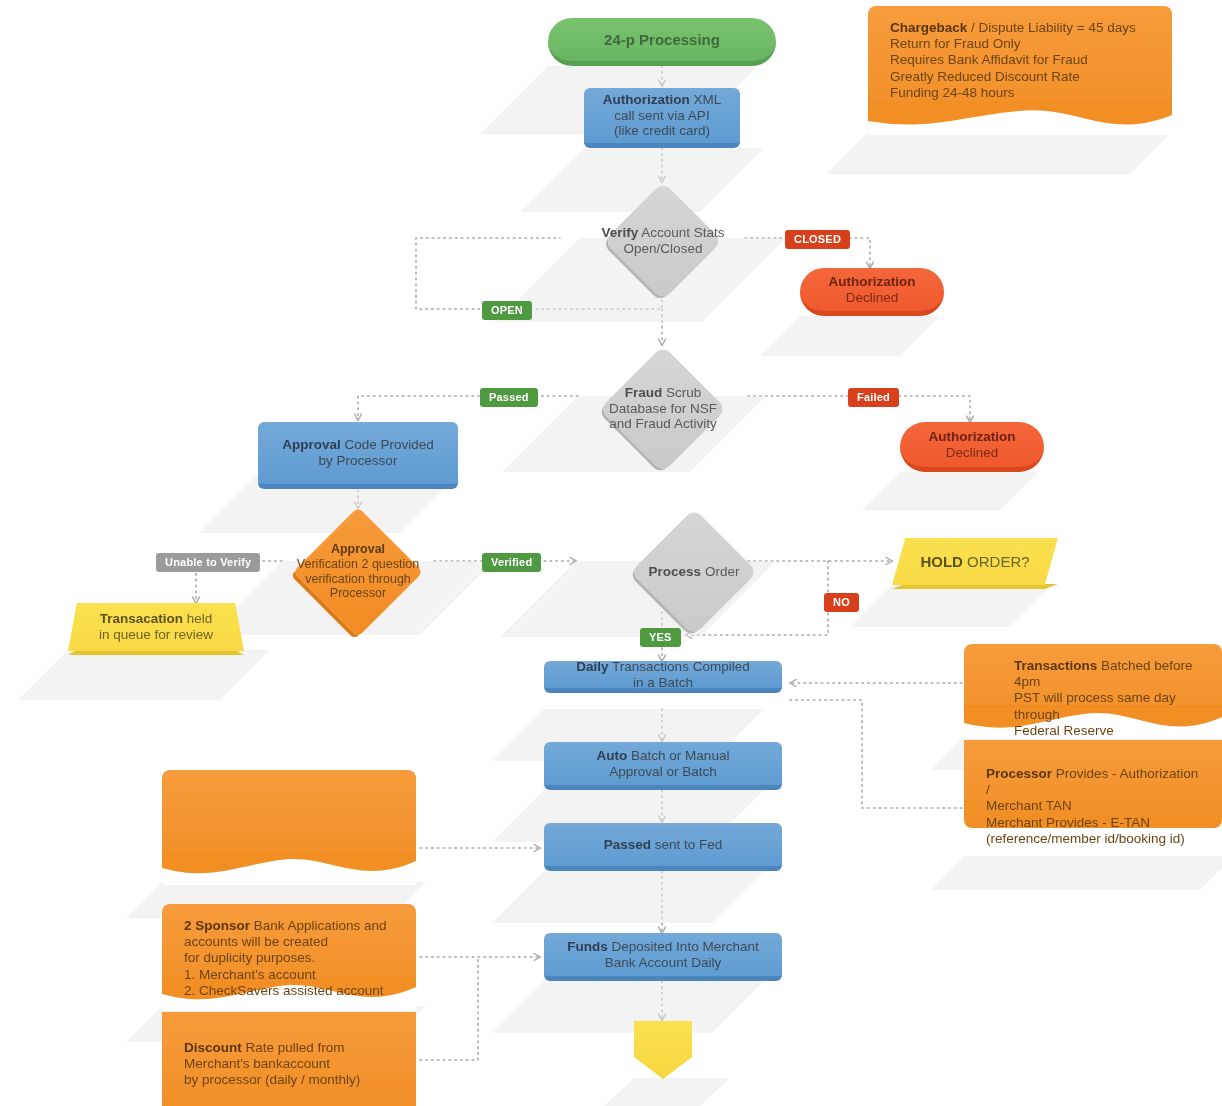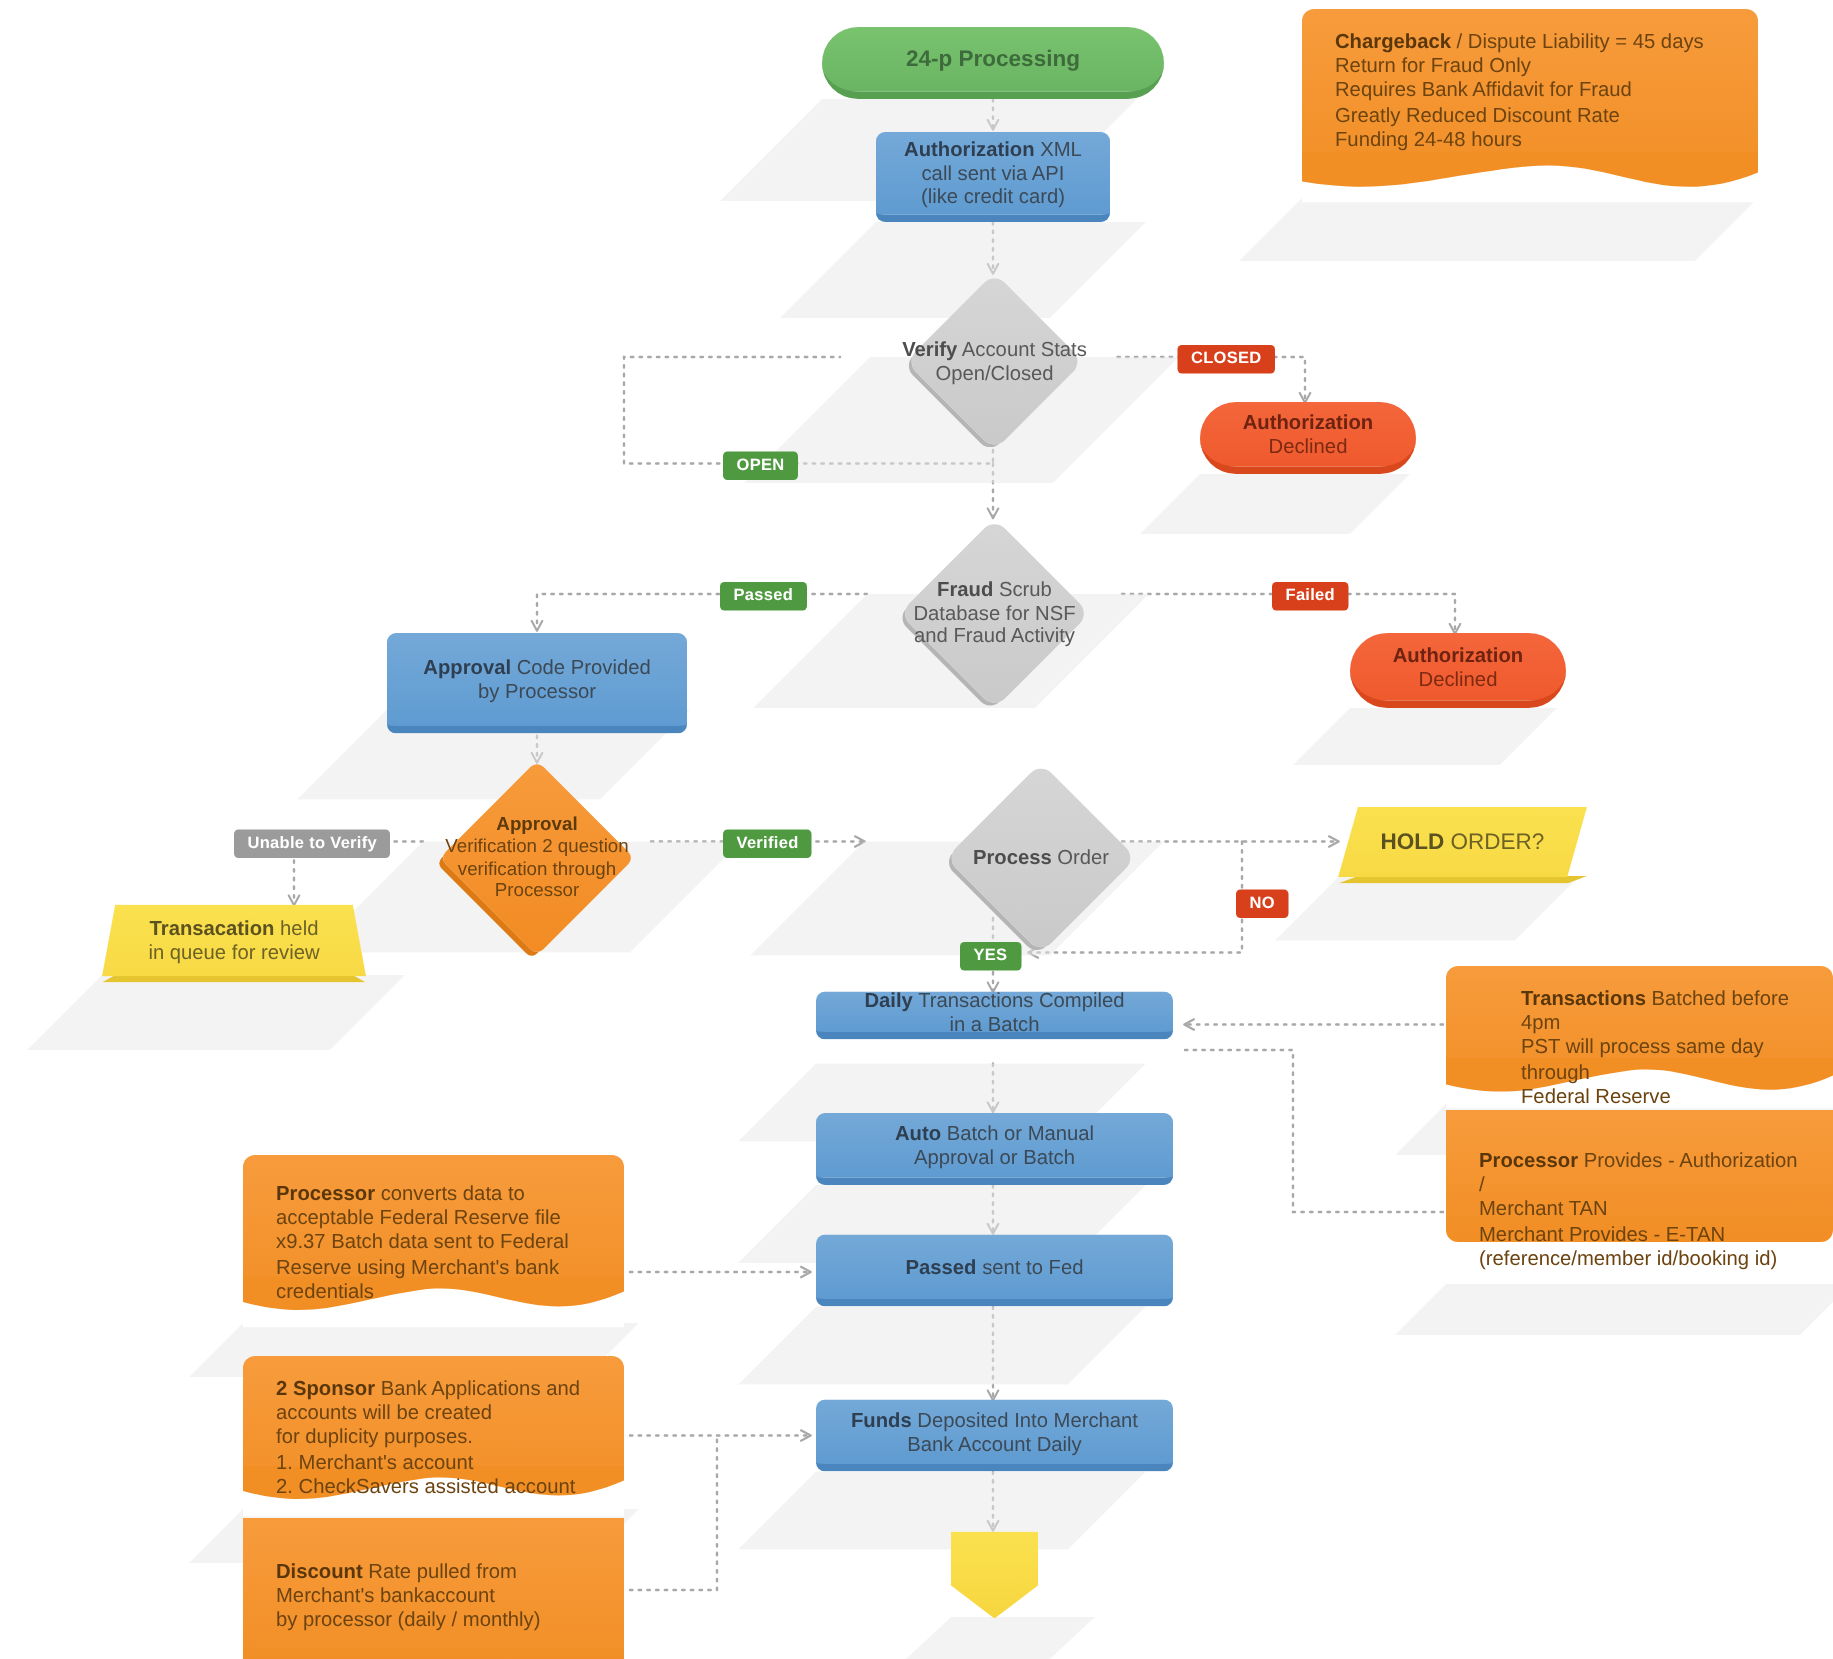--- a/index.html
+++ b/index.html
@@ -404,25 +404,20 @@
 Merchant Provides - E-TAN
 (reference/member id/booking id)</span></div>
   </div>
 
   <div class="note" style="left:162px;top:770px;width:254px;height:114px;">
     <div class="notebg"></div>
     <svg class="wave" viewBox="0 0 254 34" preserveAspectRatio="none" xmlns="http://www.w3.org/2000/svg">
       <path d="M0,0 L254,0 L254,10 C196,36 166,2 118,9 C70,16 48,30 0,17 Z" fill="#f18e24"></path>
       <path d="M0,17 C48,30 70,16 118,9 C166,2 196,36 254,10 L254,34 L0,34 Z" fill="#ffffff"></path>
     </svg>
-    <div class="ntxt" style="padding-top:18px;"><b>Processor</b><span> converts data to
-acceptable Federal Reserve file
-x9.37 Batch data sent to Federal
-Reserve using  Merchant's bank
-credentials</span></div>
   </div>
 
   <div class="note" style="left:162px;top:904px;width:254px;height:106px;">
     <div class="notebg"></div>
     <svg class="wave" viewBox="0 0 254 34" preserveAspectRatio="none" xmlns="http://www.w3.org/2000/svg">
       <path d="M0,0 L254,0 L254,10 C196,36 166,2 118,9 C70,16 48,30 0,17 Z" fill="#f18e24"></path>
       <path d="M0,17 C48,30 70,16 118,9 C166,2 196,36 254,10 L254,34 L0,34 Z" fill="#ffffff"></path>
     </svg>
     <div class="ntxt" style="padding-top:14px;"><b>2 Sponsor</b><span> Bank Applications and
 accounts will be created

